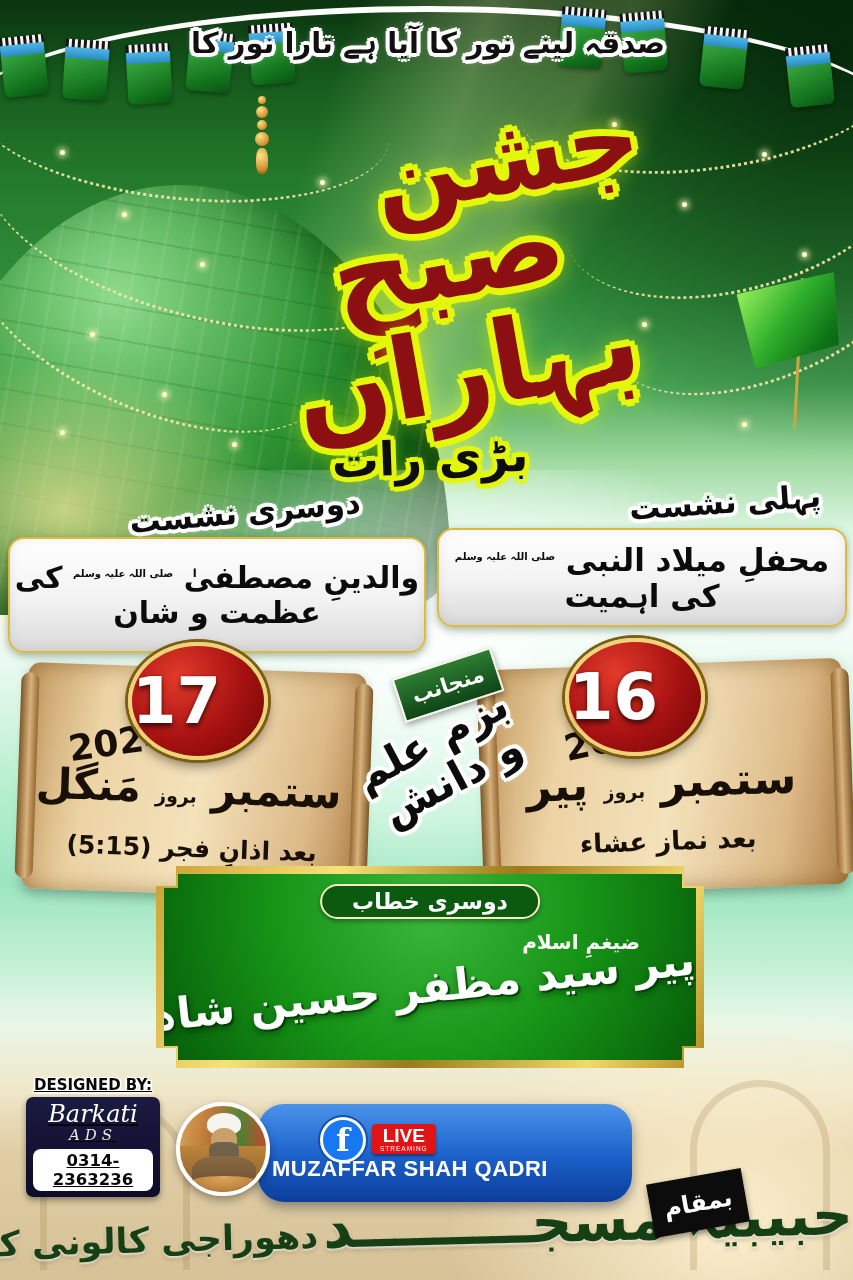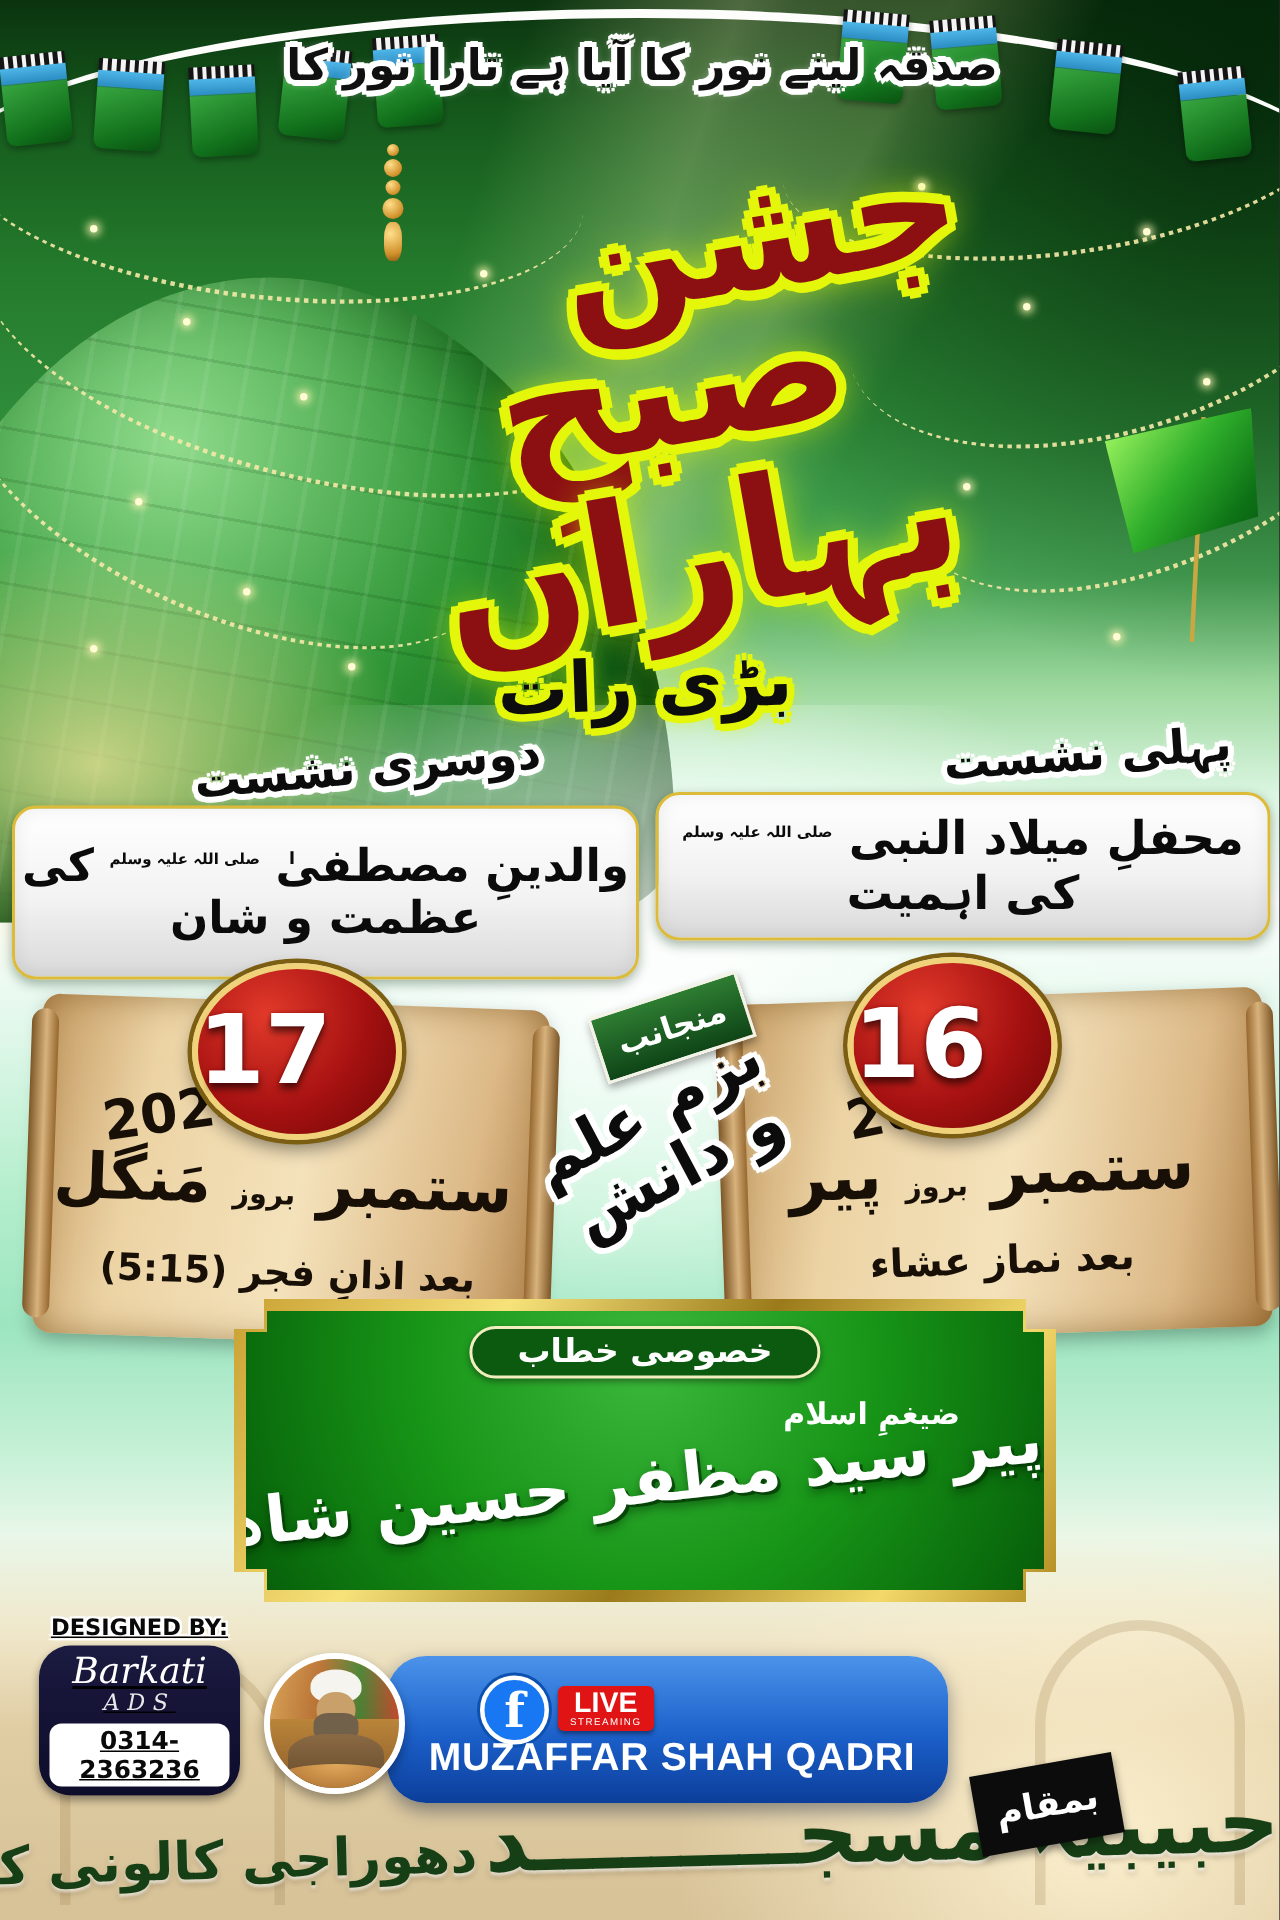--- a/index.html
+++ b/index.html
@@ -106,21 +106,21 @@
   .plaque-pill{position:absolute;left:50%;top:10px;transform:translateX(-50%);
     background:#0b5a10;border:2px solid #f3eebf;border-radius:22px;padding:3px 30px;
     color:#fff;font-size:22px;font-weight:bold;white-space:nowrap;box-shadow:0 2px 5px rgba(0,0,0,.4);}
   .plaque-sub{position:absolute;right:56px;top:56px;color:#fff;font-size:20px;font-weight:bold;}
   .plaque-name{position:absolute;left:0;right:0;top:88px;text-align:center;color:#fff;
     font-size:43px;font-weight:bold;white-space:nowrap;transform:rotate(-6deg);
     text-shadow:0 4px 7px rgba(0,40,0,.55),2px 2px 0 rgba(6,70,8,.8);}
   
   .designed{left:26px;top:1076px;width:134px;text-align:center;}
   .designed .lbl{font-size:15px;font-weight:bold;color:#090909;}
-  .designed .box{margin-top:3px;background:linear-gradient(180deg,#1b1a40,#0d0c2a);border-radius:21px;padding:5px 4px 6px;
+  .designed .box{margin-top:3px;background:linear-gradient(180deg,#1b1a40,#0d0c2a);border-radius:7px;padding:5px 4px 6px;
     box-shadow:0 3px 6px rgba(0,0,0,.4);}
   .designed .brand{font-family:"DejaVu Serif",serif;font-style:italic;font-size:24px;color:#fff;line-height:1;}
   .designed .brand-sub{font-family:"DejaVu Serif",serif;font-style:italic;font-size:15px;color:#e9e9e9;letter-spacing:5px;line-height:1.2;}
   .designed .phone{margin:5px 3px 0;background:#fff;border-radius:8px;font-size:16.5px;font-weight:bold;color:#0a0a0a;padding:2px 0;}
   .photo{left:176px;top:1102px;width:94px;height:94px;border-radius:50%;border:4px solid #fff;overflow:hidden;z-index:8;
     background:linear-gradient(180deg,#e8b86a 0%,#c9913f 30%,#8a5c28 100%);box-shadow:0 4px 8px rgba(0,0,0,.35);}
   .photo .bgband{position:absolute;left:0;top:0;right:0;height:40px;background:linear-gradient(90deg,#d8a25a,#b3672f 40%,#2e7d32 70%,#c23a2a);opacity:.8;}
   .photo .turban{position:absolute;left:27px;top:7px;width:34px;height:22px;background:#f6f4ee;border-radius:50% 50% 40% 40%;}
   .photo .face{position:absolute;left:31px;top:22px;width:26px;height:24px;background:#caa06a;border-radius:48%;}
   .photo .beard{position:absolute;left:29px;top:36px;width:30px;height:22px;background:#71604a;border-radius:40% 40% 60% 60%;}
@@ -129,21 +129,21 @@
   .livebar{left:258px;top:1104px;width:374px;height:98px;border-radius:26px;z-index:7;
     background:linear-gradient(180deg,#4b93ea,#1b5fc9 55%,#0c3e9a);box-shadow:0 5px 12px rgba(0,20,60,.4);}
   .fb{position:absolute;left:62px;top:13px;width:46px;height:46px;border-radius:50%;background:#1877f2;
     border:3px solid #fff;box-shadow:0 0 0 2px #0c50b0;display:flex;align-items:center;justify-content:center;
     color:#fff;font-family:"DejaVu Serif",serif;font-weight:bold;font-size:32px;line-height:1;}
   .livebadge{position:absolute;left:114px;top:20px;background:#e01414;border-radius:4px;padding:2px 8px 1px;text-align:center;
     box-shadow:0 2px 3px rgba(0,0,0,.4);}
   .livebadge .lv{display:block;color:#fff;font-size:19px;font-weight:bold;line-height:1;font-family:"Liberation Sans",sans-serif;}
   .livebadge .st{display:block;color:#fff;font-size:6.5px;letter-spacing:1px;line-height:1.3;font-family:"Liberation Sans",sans-serif;}
   .livename1{position:absolute;left:186px;top:18px;color:#fff;font-size:26px;font-weight:bold;font-family:"Liberation Sans",sans-serif;white-space:nowrap;}
-  .livename2{position:absolute;left:14px;right:8px;top:52px;color:#fff;font-size:26px;font-weight:bold;font-family:"Liberation Sans",sans-serif;text-align:center;white-space:nowrap;letter-spacing:.5px;}
+  .livename2{position:absolute;left:14px;right:8px;top:52px;color:#fff;font-size:22px;font-weight:bold;font-family:"Liberation Sans",sans-serif;white-space:nowrap;letter-spacing:.5px;}
   .venue-badge{left:650px;top:1176px;width:96px;height:54px;background:#0c0c0c;transform:rotate(-10deg);z-index:7;
     display:flex;align-items:center;justify-content:center;color:#fff;font-size:24px;font-weight:bold;box-shadow:0 3px 6px rgba(0,0,0,.4);}
   .venue{left:0;top:1192px;width:853px;text-align:center;color:#163f16;transform:rotate(-1.5deg);white-space:nowrap;
     text-shadow:0 2px 2px rgba(255,255,255,.6),0 3px 4px rgba(60,40,0,.25);}
   .venue .vb{font-size:57px;font-weight:bold;}
   .venue .vs{font-size:35px;font-weight:bold;}
 </style>
 </head>
 <body>
 
@@ -293,21 +293,21 @@
   </div>
 
   <div class="abs org-badge rtl" style="left:396px;top:662px;z-index:5;">منجانب</div>
   <div class="abs org-name rtl ow" style="left:352px;top:716px;width:180px;z-index:5;">
     <div>بزم علم</div>
     <div>و دانش</div>
   </div>
 
   <div class="abs plaque-out" style="z-index:6;">
     <div class="plaque-in">
-      <div class="plaque-pill rtl">خصوصی خطاب</div>
+      <div class="plaque-pill rtl">دوسری خطاب</div>
       <div class="plaque-sub rtl">ضیغمِ اسلام</div>
       <div class="plaque-name rtl">پیر سید مظفر حسین شاہ قادری</div>
     </div>
   </div>
 
   <div class="abs designed" style="z-index:7;text-decoration:underline;">
     <div class="lbl ow-sm">DESIGNED BY:</div>
     <div class="box">
       <div class="brand">Barkati</div>
       <div class="brand-sub">ADS</div>

